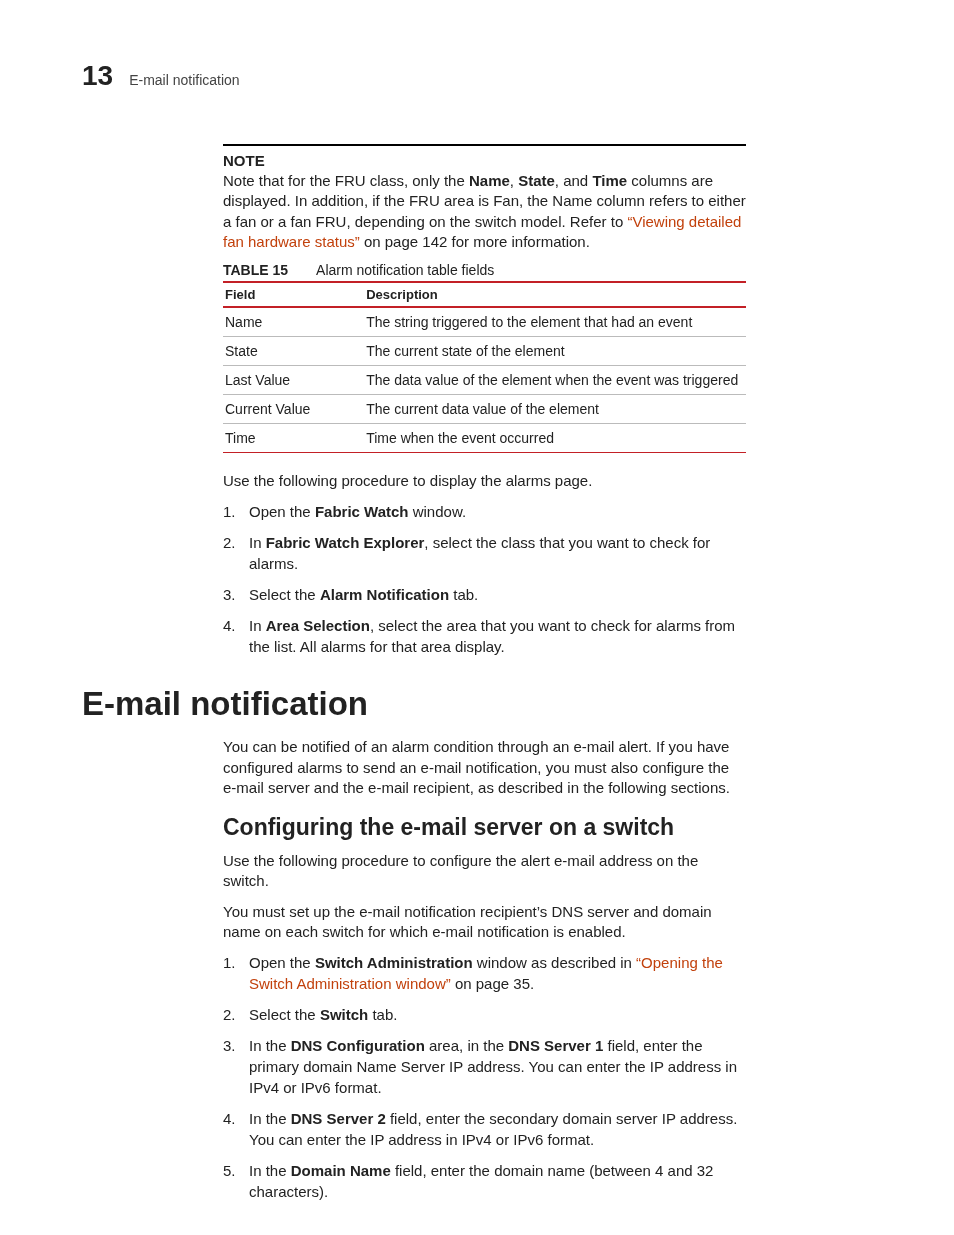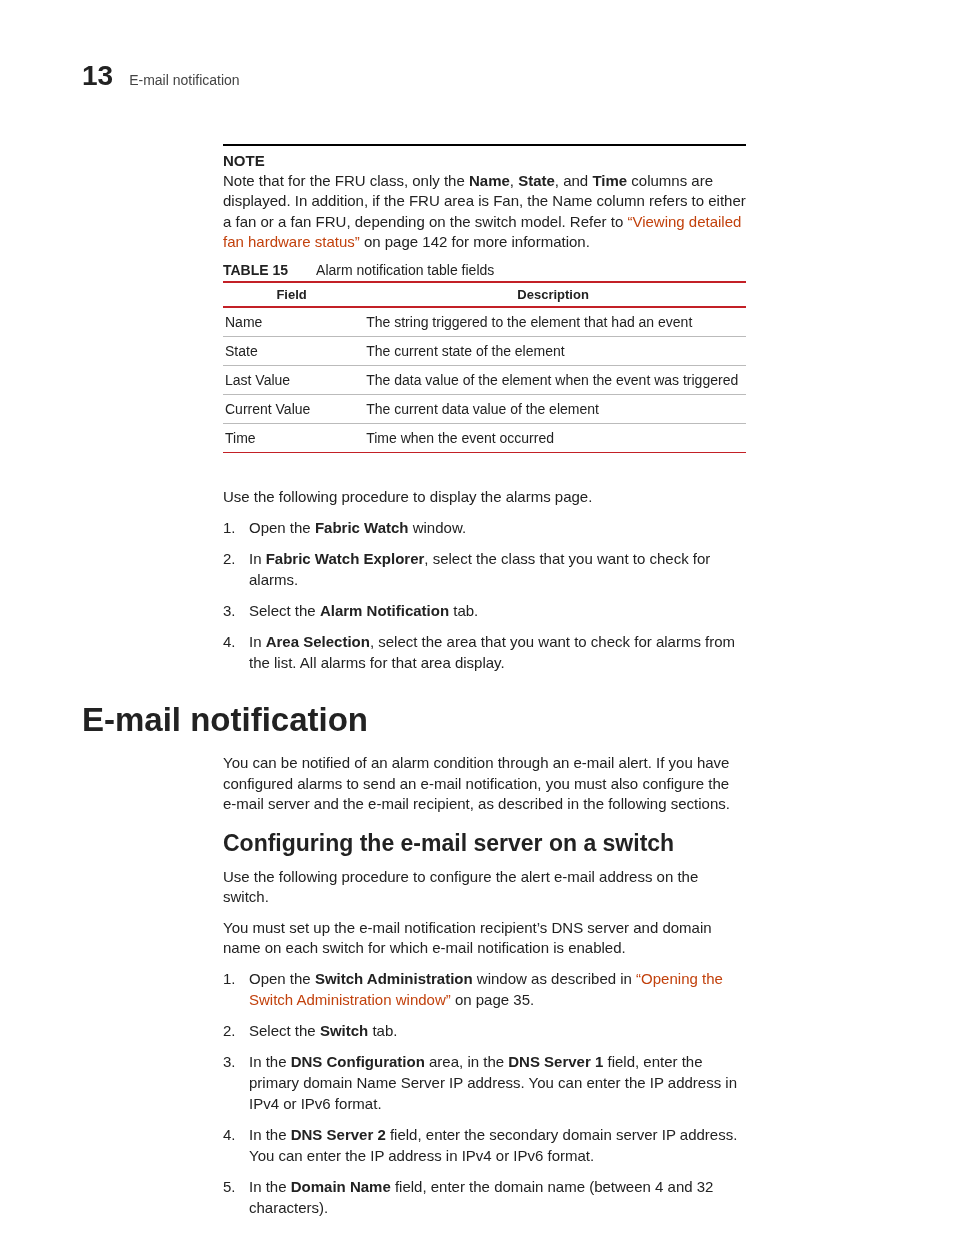--- a/index.html
+++ b/index.html
@@ -71,21 +71,21 @@
   .table-caption .lbl {
     font-weight: bold;
     margin-right: 28px;
   }
   table.fields {
     width: 100%;
     border-collapse: collapse;
     font-size: 14px;
   }
   table.fields th {
-    text-align: center;
+    text-align: left;
     font-weight: bold;
     padding: 4px 6px 4px 2px;
     font-size: 13px;
   }
   table.fields td {
     padding: 6px 6px 6px 2px;
     border-bottom: 1px solid #bbb;
     vertical-align: top;
   }
   table.fields tr.lastrow td {
@@ -179,21 +179,21 @@
             <td>The current data value of the element</td>
           </tr>
         <tr class="lastrow">
             <td>Time</td>
             <td>Time when the event occurred</td>
           </tr>
       </tbody>
     </table>
     <hr class="hr-red">
 
-    <p class="body-text" style="margin-top:34px">Use the following procedure to display the alarms page.</p>
+    <p class="body-text" style="margin-top:18px">Use the following procedure to display the alarms page.</p>
 
     <ol class="ol">
       <li>
         <span class="num">1.</span>
         <span class="li-body"><span>Open the </span><span class="b">Fabric Watch</span><span> window.</span></span>
       </li>
       <li>
         <span class="num">2.</span>
         <span class="li-body"><span>In </span><span class="b">Fabric Watch Explorer</span><span>, select the class that you want to check for alarms.</span></span>
       </li>

